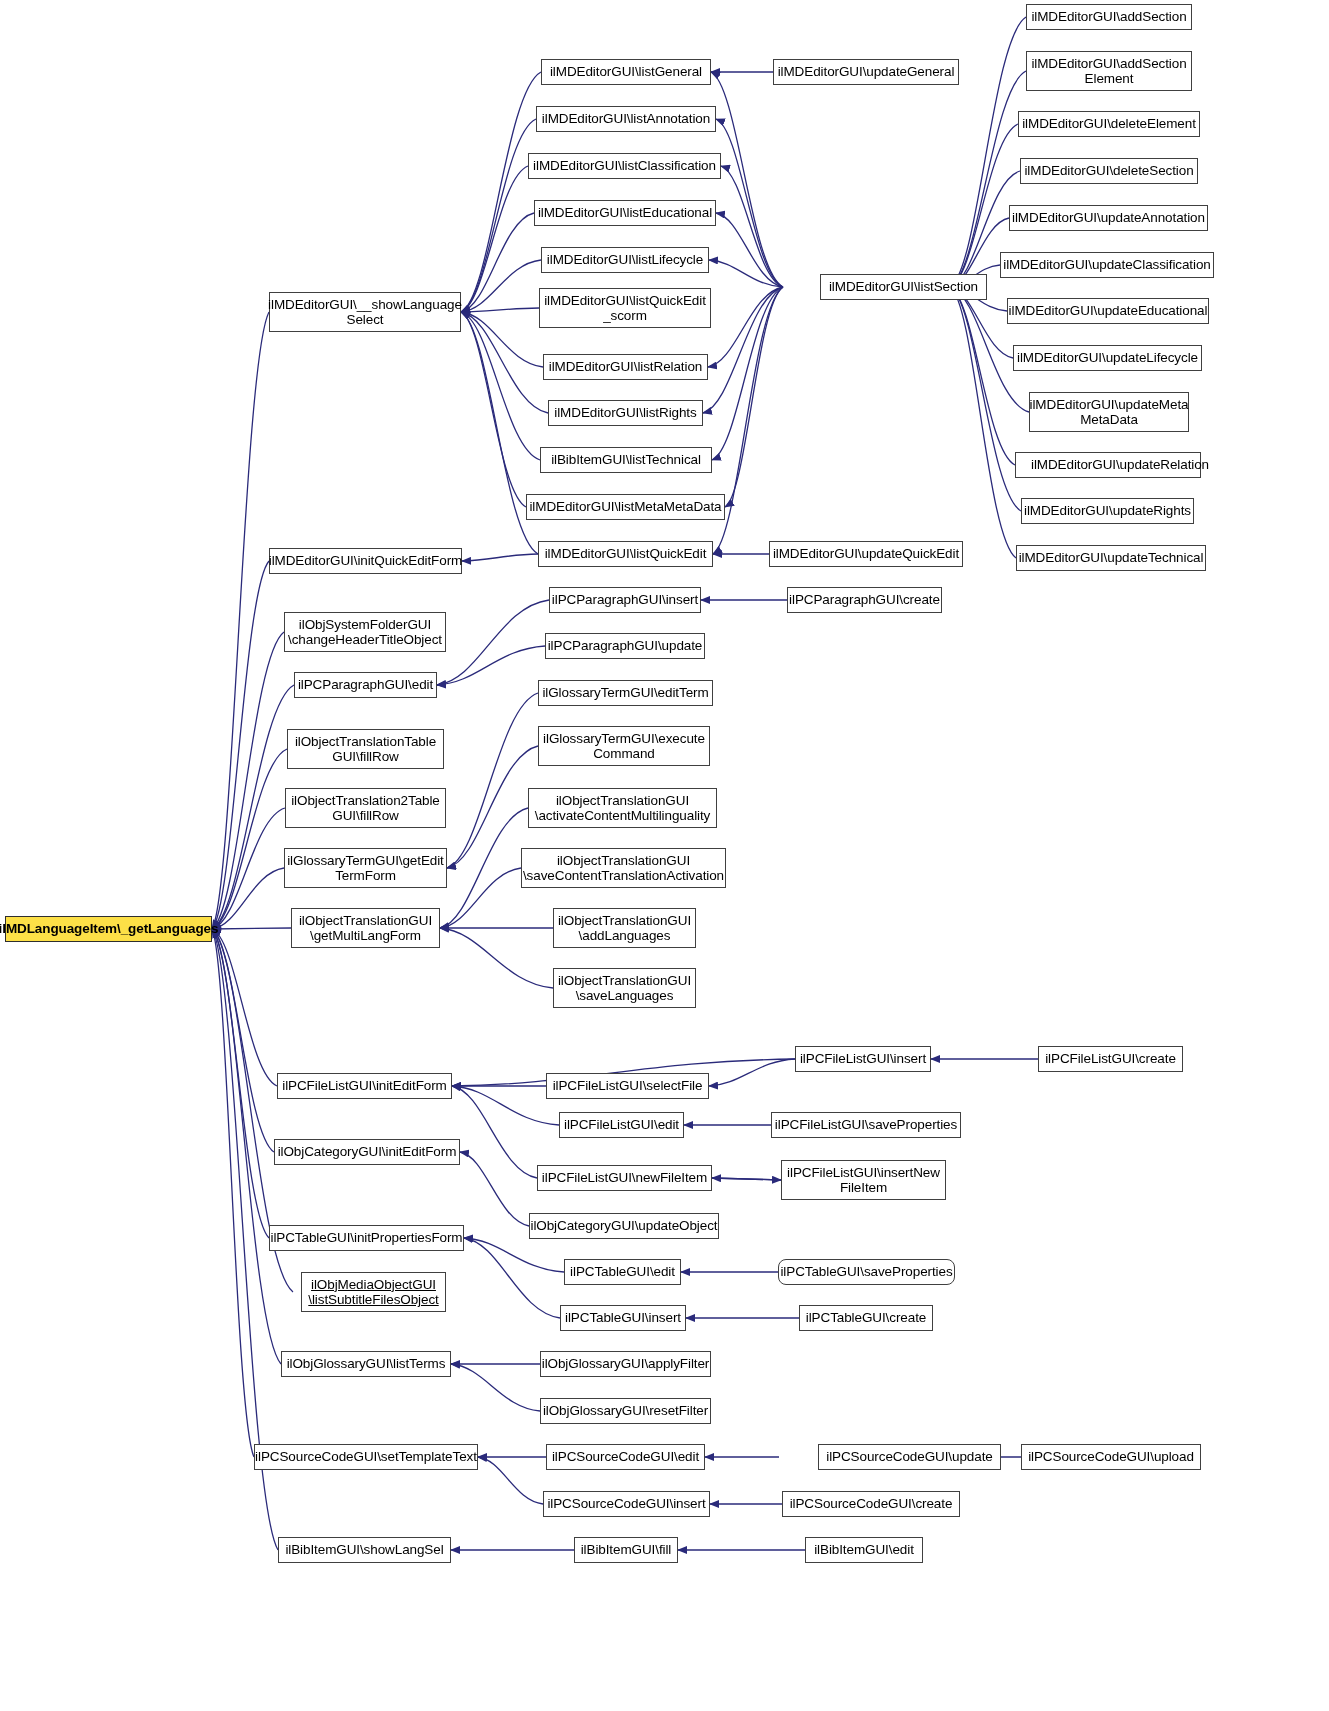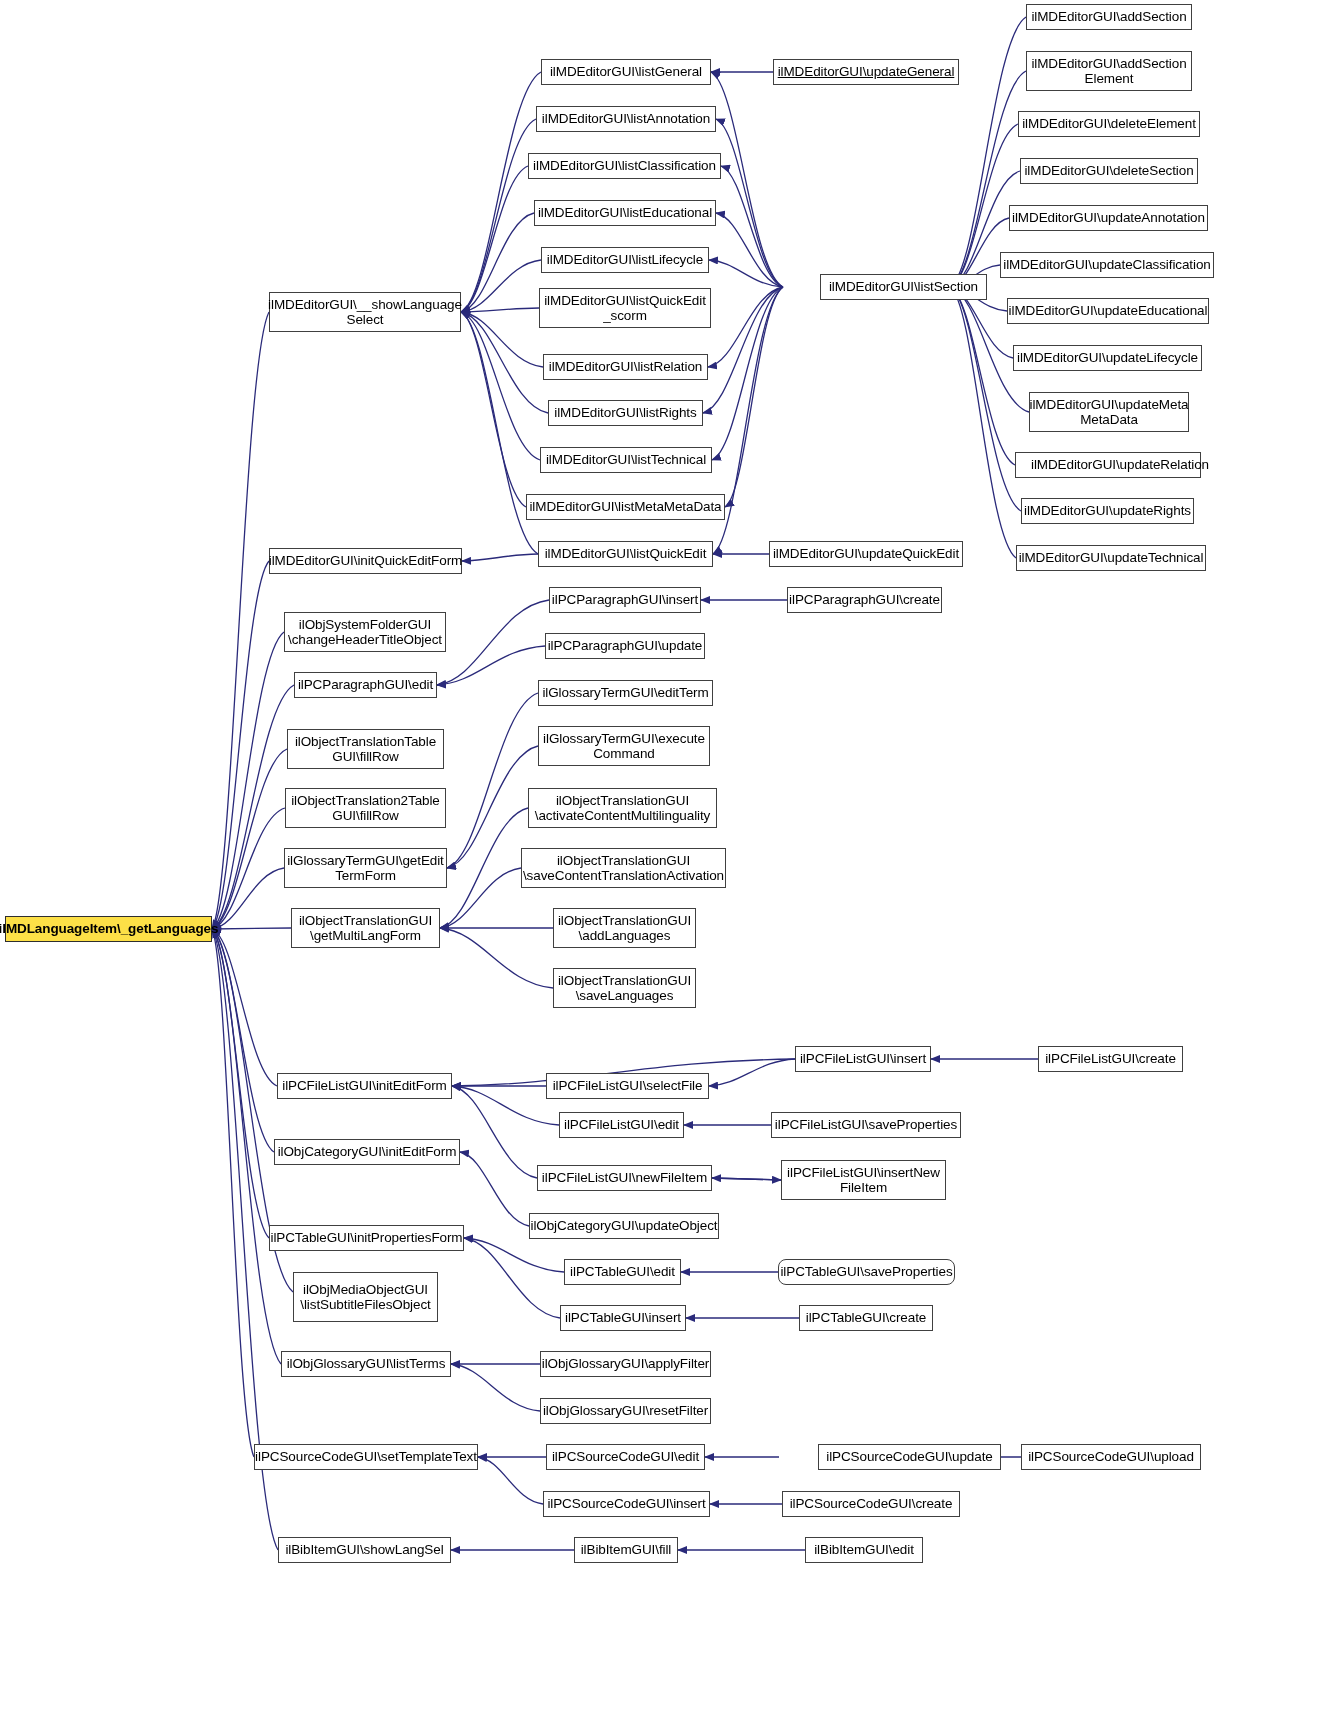--- a/index.html
+++ b/index.html
@@ -135,24 +135,24 @@
 Select</div>
       <div class="node" style="left: 541px; top: 59px; width: 170px; height: 26px;">ilMDEditorGUI\listGeneral</div>
       <div class="node" style="left: 536px; top: 106px; width: 180px; height: 26px;">ilMDEditorGUI\listAnnotation</div>
       <div class="node" style="left: 528px; top: 153px; width: 193px; height: 26px;">ilMDEditorGUI\listClassification</div>
       <div class="node" style="left: 534px; top: 200px; width: 182px; height: 26px;">ilMDEditorGUI\listEducational</div>
       <div class="node" style="left: 541px; top: 247px; width: 168px; height: 26px;">ilMDEditorGUI\listLifecycle</div>
       <div class="node" style="left: 539px; top: 288px; width: 172px; height: 40px;">ilMDEditorGUI\listQuickEdit
 _scorm</div>
       <div class="node" style="left: 543px; top: 354px; width: 165px; height: 26px;">ilMDEditorGUI\listRelation</div>
       <div class="node" style="left: 548px; top: 400px; width: 155px; height: 26px;">ilMDEditorGUI\listRights</div>
-      <div class="node" style="left: 540px; top: 447px; width: 172px; height: 26px;">ilMDEditorGUI\listTechnical</div>
+      <div class="node" style="left: 540px; top: 447px; width: 172px; height: 26px;">ilBibItemGUI\listTechnical</div>
       <div class="node" style="left: 526px; top: 494px; width: 199px; height: 26px;">ilMDEditorGUI\listMetaMetaData</div>
       <div class="node" style="left: 538px; top: 541px; width: 175px; height: 26px;">ilMDEditorGUI\listQuickEdit</div>
-      <div class="node" style="left: 773px; top: 59px; width: 186px; height: 26px; text-decoration: underline;">ilMDEditorGUI\updateGeneral</div>
+      <div class="node" style="left: 773px; top: 59px; width: 186px; height: 26px;">ilMDEditorGUI\updateGeneral</div>
       <div class="node" style="left: 783px; top: 274px; width: 167px; height: 26px; margin-left: 37px;">ilMDEditorGUI\listSection</div>
       <div class="node" style="left: 769px; top: 541px; width: 194px; height: 26px;">ilMDEditorGUI\updateQuickEdit</div>
       <div class="node" style="left: 1026px; top: 4px; width: 166px; height: 26px;">ilMDEditorGUI\addSection</div>
       <div class="node" style="left: 1026px; top: 51px; width: 166px; height: 40px;">ilMDEditorGUI\addSection
 Element</div>
       <div class="node" style="left: 1018px; top: 111px; width: 182px; height: 26px;">ilMDEditorGUI\deleteElement</div>
       <div class="node" style="left: 1020px; top: 158px; width: 178px; height: 26px;">ilMDEditorGUI\deleteSection</div>
       <div class="node" style="left: 1009px; top: 205px; width: 199px; height: 26px;">ilMDEditorGUI\updateAnnotation</div>
       <div class="node" style="left: 1000px; top: 252px; width: 214px; height: 26px;">ilMDEditorGUI\updateClassification</div>
       <div class="node" style="left: 1007px; top: 298px; width: 202px; height: 26px;">ilMDEditorGUI\updateEducational</div>
@@ -184,21 +184,21 @@
       <div class="node" style="left: 521px; top: 848px; width: 205px; height: 40px;">ilObjectTranslationGUI
 \saveContentTranslationActivation</div>
       <div class="node" style="left: 553px; top: 908px; width: 143px; height: 40px;">ilObjectTranslationGUI
 \addLanguages</div>
       <div class="node" style="left: 553px; top: 968px; width: 143px; height: 40px;">ilObjectTranslationGUI
 \saveLanguages</div>
       <div class="node" style="left: 787px; top: 587px; width: 155px; height: 26px;">ilPCParagraphGUI\create</div>
       <div class="node" style="left: 277px; top: 1073px; width: 175px; height: 26px;">ilPCFileListGUI\initEditForm</div>
       <div class="node" style="left: 274px; top: 1139px; width: 186px; height: 26px;">ilObjCategoryGUI\initEditForm</div>
       <div class="node" style="left: 269px; top: 1225px; width: 195px; height: 26px;">ilPCTableGUI\initPropertiesForm</div>
-      <div class="node" style="left: 293px; top: 1272px; width: 145px; height: 50px;">ilObjMediaObjectGUI
+      <div class="node" style="left: 301px; top: 1272px; width: 145px; height: 40px; text-decoration: underline;">ilObjMediaObjectGUI
 \listSubtitleFilesObject</div>
       <div class="node" style="left: 281px; top: 1351px; width: 170px; height: 26px;">ilObjGlossaryGUI\listTerms</div>
       <div class="node" style="left: 254px; top: 1444px; width: 224px; height: 26px;">ilPCSourceCodeGUI\setTemplateText</div>
       <div class="node" style="left: 278px; top: 1537px; width: 173px; height: 26px;">ilBibItemGUI\showLangSel</div>
       <div class="node" style="left: 795px; top: 1046px; width: 136px; height: 26px;">ilPCFileListGUI\insert</div>
       <div class="node" style="left: 546px; top: 1073px; width: 163px; height: 26px;">ilPCFileListGUI\selectFile</div>
       <div class="node" style="left: 559px; top: 1112px; width: 125px; height: 26px;">ilPCFileListGUI\edit</div>
       <div class="node" style="left: 537px; top: 1165px; width: 175px; height: 26px;">ilPCFileListGUI\newFileItem</div>
       <div class="node" style="left: 529px; top: 1213px; width: 190px; height: 26px;">ilObjCategoryGUI\updateObject</div>
       <div class="node" style="left: 564px; top: 1259px; width: 117px; height: 26px;">ilPCTableGUI\edit</div>

